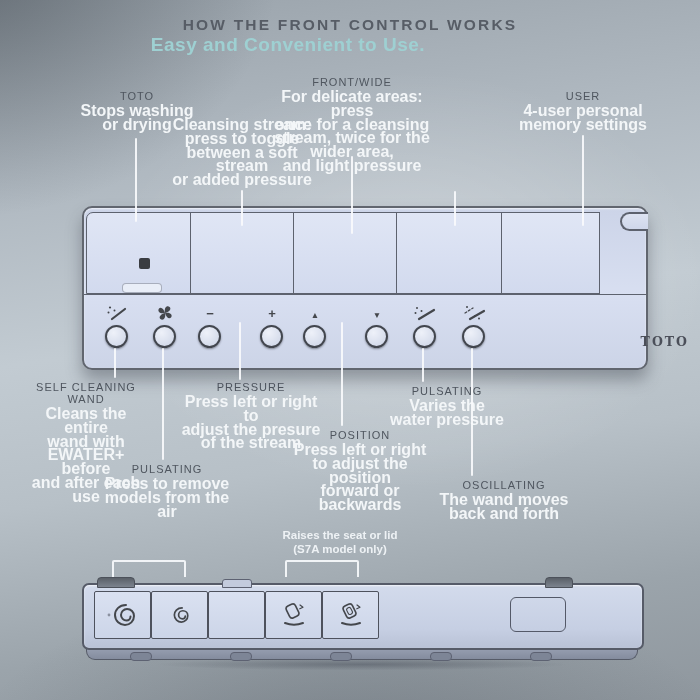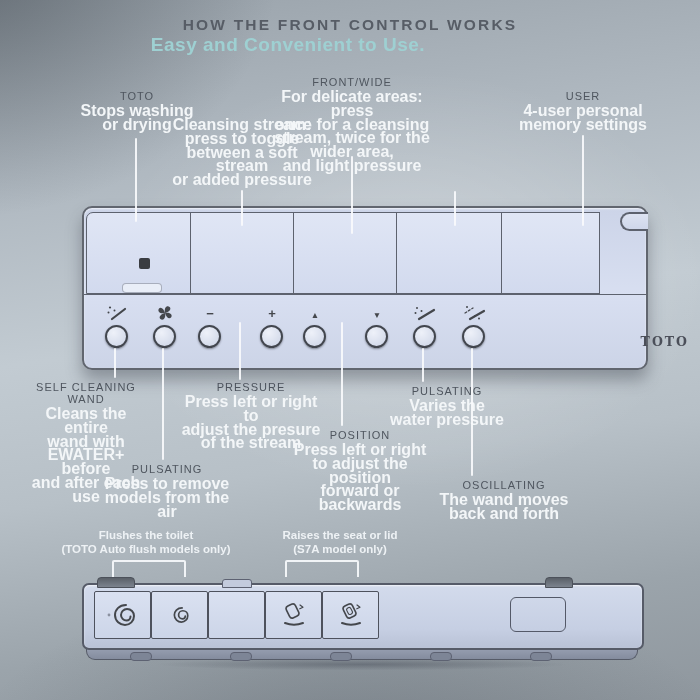--- a/index.html
+++ b/index.html
@@ -292,22 +292,20 @@
     <div class="co-head">PULSATING</div>
     <div class="co-body">Varies the
 water pressure</div>
   </div>
   <div class="callout" style="left:504px;top:479px;width:140px">
     <div class="co-head">OSCILLATING</div>
     <div class="co-body">The wand moves
 back and forth</div>
   </div>
 
-  <div class="lowlabel" style="left:146px;top:528px;width:230px">Flushes the toilet
-(TOTO Auto flush models only)</div>
   <div class="lowlabel" style="left:340px;top:528px;width:200px">Raises the seat or lid
 (S7A model only)</div>
   <div class="bracket" style="left:112px;top:560px;width:70px"></div>
   <div class="bracket" style="left:285px;top:560px;width:70px"></div>
 
   <div class="bshadow"></div>
   <div class="bunder"></div>
   <div class="foot" style="left:130px"></div>
   <div class="foot" style="left:230px"></div>
   <div class="foot" style="left:330px"></div>

